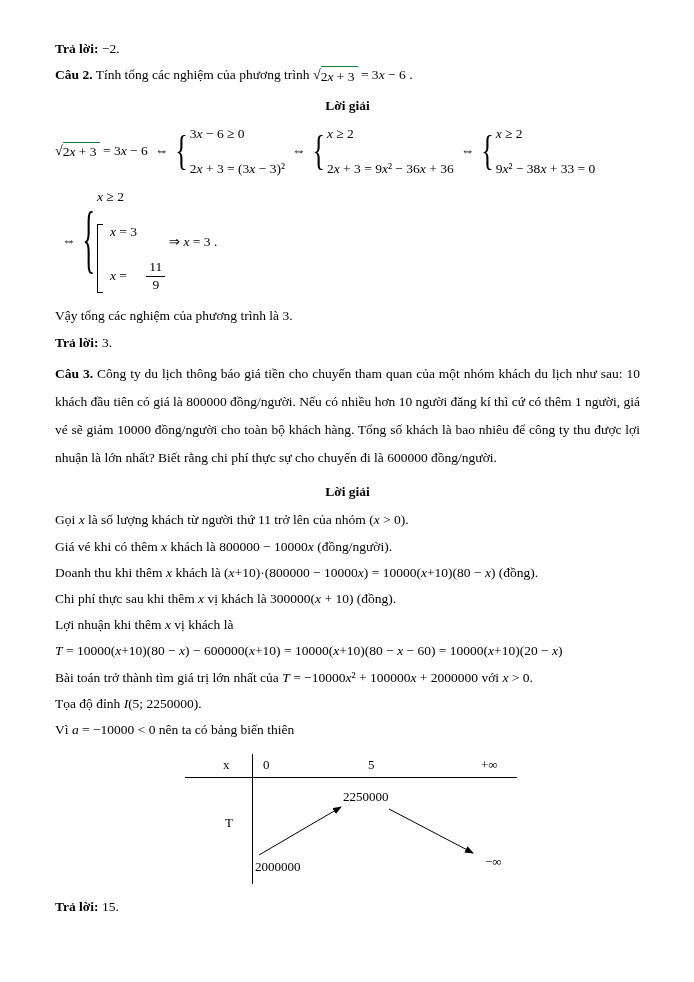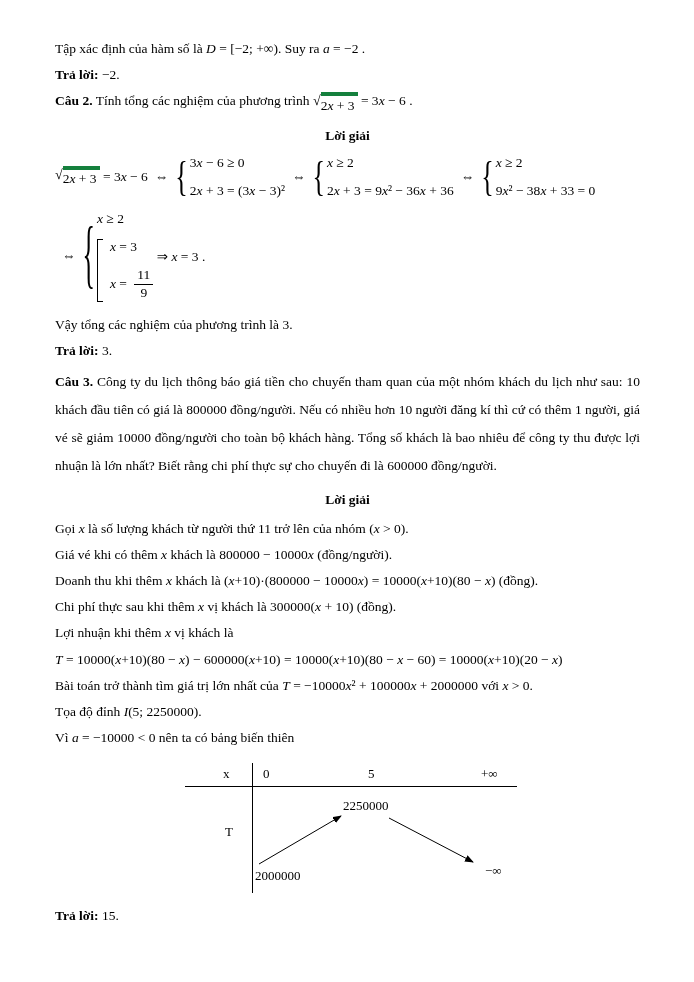--- a/index.html
+++ b/index.html
@@ -12,42 +12,41 @@
   .line{line-height:1.35;margin-bottom:8px}
   .para{line-height:2.08;text-align:justify;margin-bottom:0}
   .seg-b{font-weight:bold}
   .vit{font-style:italic}
   .fx{white-space:pre}
   .title-center{text-align:center;font-weight:bold;margin:11px 0 10px;line-height:1.35}
   .eqline{display:flex;align-items:center;margin:4px 0 12px}
   .eq2{margin:2px 0 14px}
   .iff{margin:0 7px;white-space:pre}
   .cases{display:inline-flex;align-items:center}
-  .col{display:inline-flex;flex-direction:column;justify-content:space-between;row-gap:12px;padding-left:2px}
+  .col{display:inline-flex;flex-direction:column;justify-content:space-between;row-gap:19px;padding-left:2px}
   .brace{display:inline-block;line-height:1;transform-origin:50% 50%;font-weight:400}
   .br2{font-size:26px;transform:scaleY(1.6)}
   .br3{font-size:26px;transform:scaleY(2.9)}
   .sqrt{display:inline-flex;align-items:flex-start}
   .rad{font-size:14px;line-height:1.25}
-  .sqrt-body{border-top:4px solid #15803d;padding:1px 3px 0 0;white-space:pre}
+  .sqrt-body{border-top:1px solid #15803d;padding:1px 3px 0 0;white-space:pre}
   .brk-group{display:inline-flex;align-items:center}
   .brk{width:5px;align-self:stretch;border-left:1px solid #000;border-top:1px solid #000;border-bottom:1px solid #000;margin-right:5px}
   .fxrow{display:inline-flex;align-items:center}
-  .frac{display:inline-flex;flex-direction:column;text-align:center;margin-left:4px;line-height:1.25}
+  .frac{display:inline-flex;flex-direction:column;text-align:center;margin-left:16px;line-height:1.25}
   .frac .num{border-bottom:1px solid #000;padding:0 3px}
   .tbl{margin:12px 0 8px 100px}
   svg text{font-family:"Liberation Serif", serif;font-size:13px;fill:#000}
   svg line{stroke:#000;stroke-width:1}
 </style>
 </head>
 <body>
 
 <div class="page">
 
-  <p class="line"><span class="seg-t">Tập xác định của hàm số là </span><span class="fx"><span class="vit">D</span><span> = [−2; +∞)</span></span><span class="seg-t">. Suy ra </span><span class="fx"><span class="vit">a</span><span> = −2</span></span><span class="seg-t"> .</span></p>
   <p class="line"><span class="seg-b">Trả lời:</span><span class="seg-t"> −2.</span></p>
   <p class="line"><span class="seg-b">Câu 2.</span><span class="seg-t"> Tính tổng các nghiệm của phương trình </span><span class="sqrt">
         <span class="rad">√</span>
         <span class="sqrt-body"><span>2</span><span class="vit">x</span><span> + 3</span></span>
       </span><span class="fx"><span> = 3</span><span class="vit">x</span><span> − 6</span></span><span class="seg-t"> .</span></p>
   <p class="title-center">Lời giải</p>
 
   <div class="eqline">
     <span class="sqrt">
       <span class="rad">√</span>

